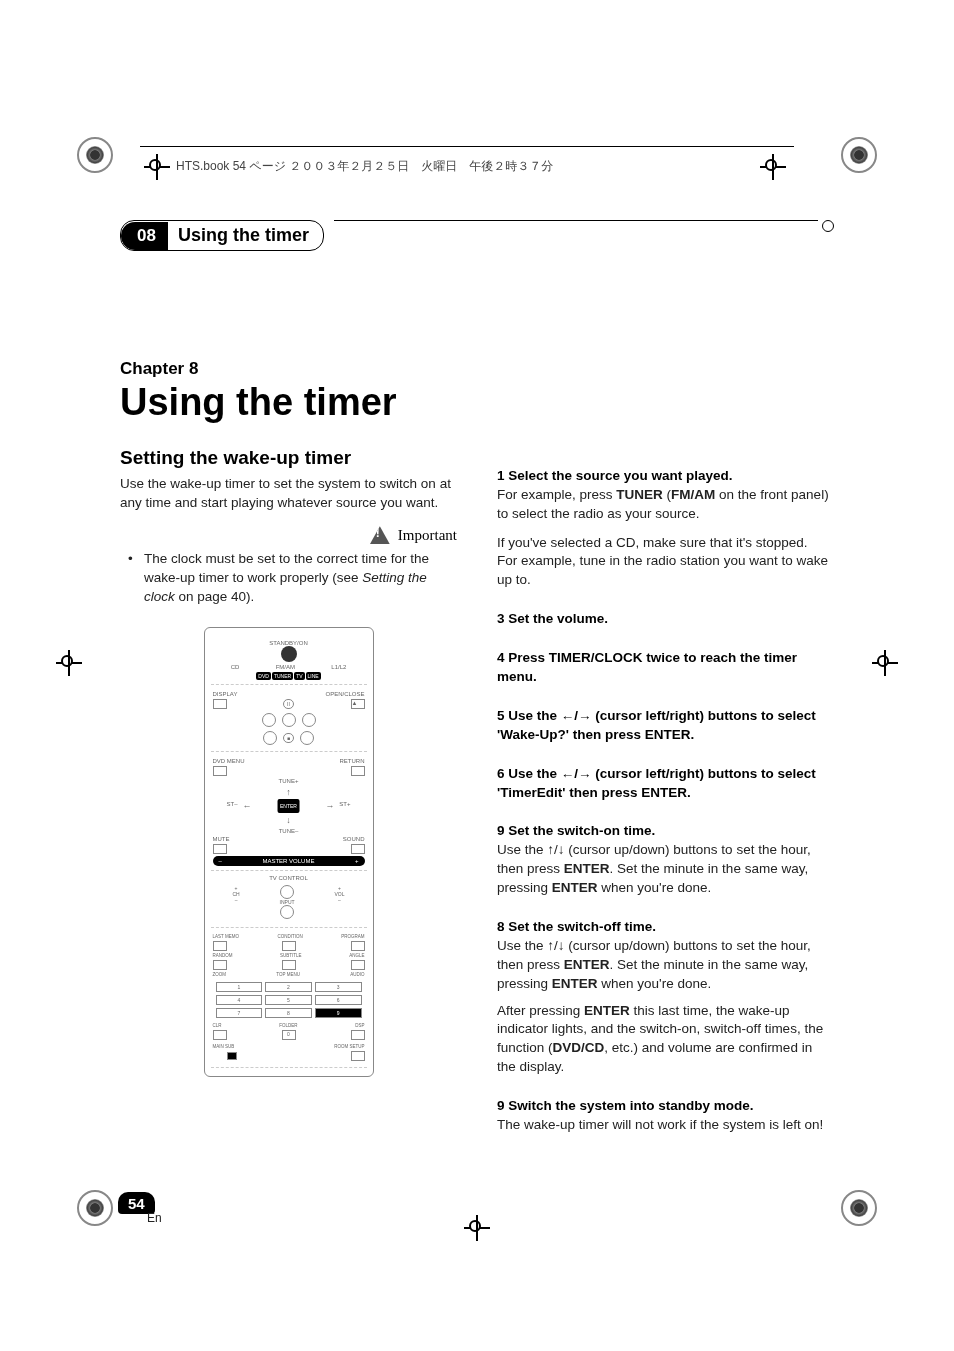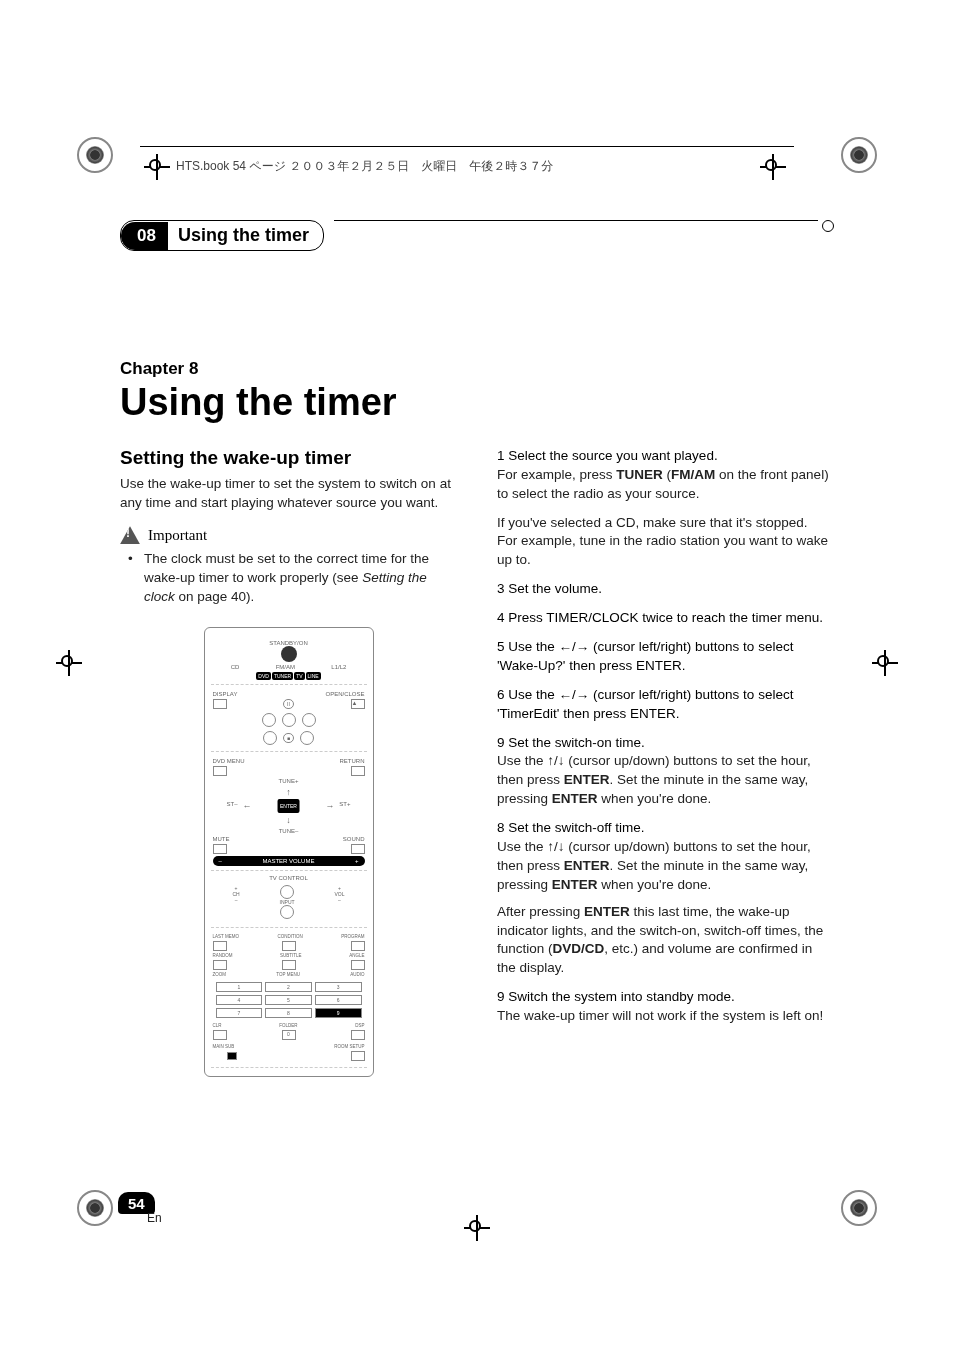--- a/index.html
+++ b/index.html
@@ -123,20 +123,21 @@
     font-size: 13.5px;
     line-height: 1.38;
     margin-bottom: 14px;
     color: #222;
   }
   .important-row {
     display: flex;
     align-items: center;
     gap: 8px;
     margin: 14px 0 6px 0;
+    justify-content: flex-end;
   }
   .important-icon {
     width: 20px; height: 18px;
     background: #555;
     clip-path: polygon(50% 0, 100% 100%, 0 100%);
     position: relative;
   }
   .important-icon:after {
     content: '!';
     position: absolute;
@@ -165,21 +166,21 @@
     left: -6px;
     top: 0;
   }
   .italic { font-style: italic; }
 
   .step {
     font-size: 13.5px;
     line-height: 1.4;
     margin-bottom: 10px;
   }
-  .step .num-title { font-weight: normal; }
+  .step .num-title { font-weight: bold; margin-top: 20px; }
   .step .desc { color: #222; }
   .step .desc b { font-weight: bold; }
   .arrow-l:before { content: '←'; font-weight: bold; }
   .arrow-r:before { content: '→'; font-weight: bold; }
   .arrow-u:before { content: '↑'; font-weight: bold; }
   .arrow-d:before { content: '↓'; font-weight: bold; }
 
   
   .remote {
     width: 170px;

